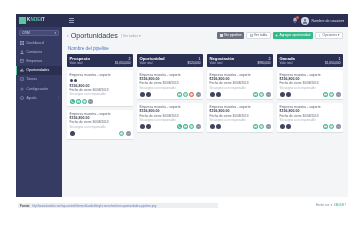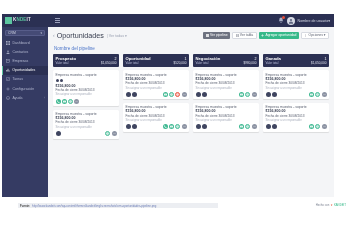--- a/index.html
+++ b/index.html
@@ -2,21 +2,21 @@
 <html><head>
 <meta charset="utf-8">
 <style>
   * { box-sizing: border-box; margin:0; padding:0; }
   html,body { width:360px; height:227px; overflow:hidden; background:#ffffff;
     font-family:"Liberation Sans", sans-serif; }
 
   .page { position:relative; width:360px; height:227px; background:#fff; }
 
   
-  .app { position:absolute; left:2px; top:14px; width:332px; height:183px;
+  .app { position:absolute; left:16px; top:14px; width:332px; height:183px;
          background:#eab308; overflow:hidden; }
 
   
   .navbar { position:absolute; left:0; top:0; width:332px; height:13px;
             background:#2b3053; display:flex; align-items:center; }
   .logo { width:46px; height:13px; display:flex; align-items:center; padding-left:3px; gap:1px; }
   .logo-mark { width:7px; height:7px; background:#5cc6a0; }
   .logo-text { font-size:4.5px; font-weight:bold; color:#e8eaf0; letter-spacing:.2px;
                line-height:1; }
   .logo-text .accent { color:#5cc6a0; }

